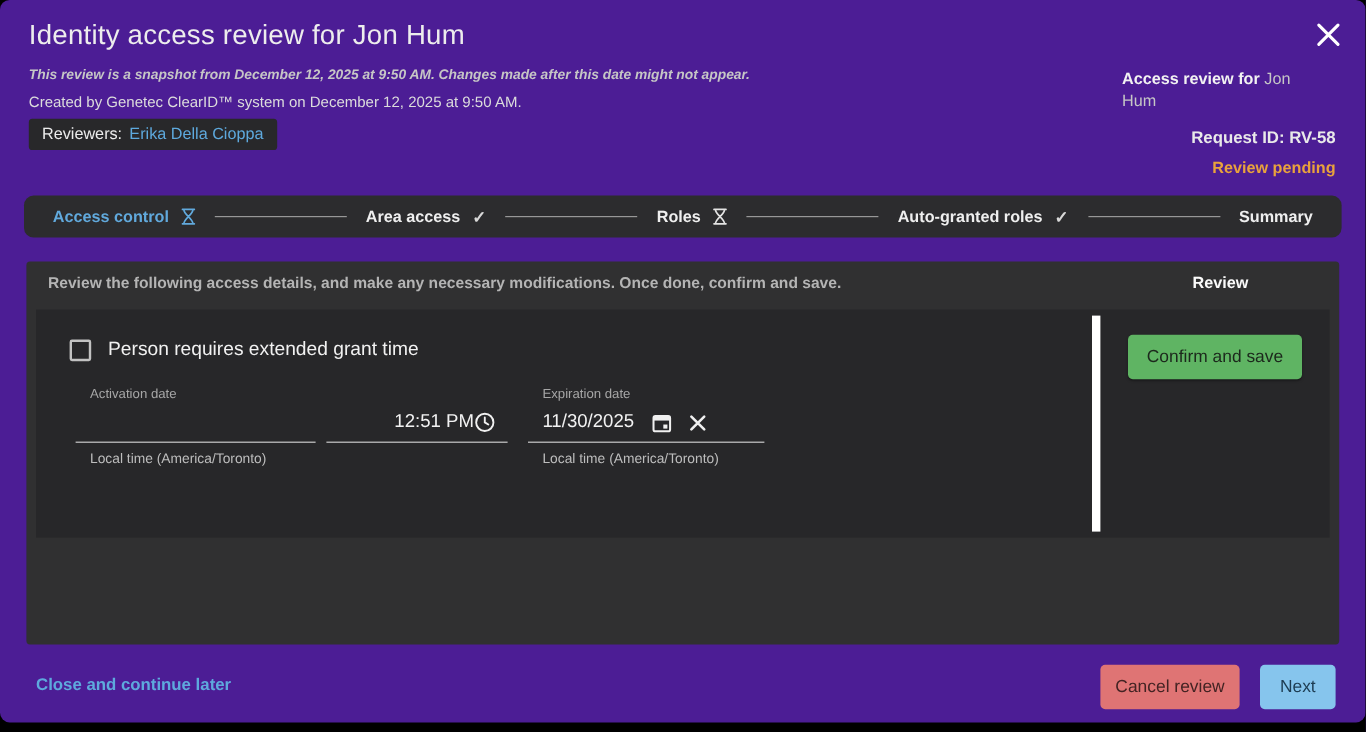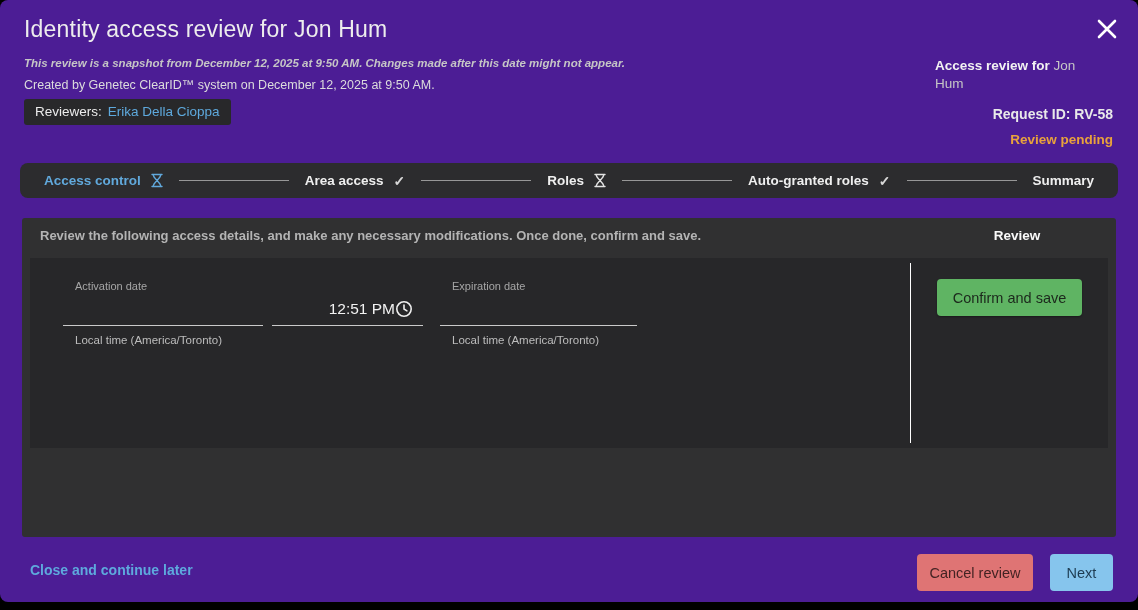--- a/index.html
+++ b/index.html
@@ -31,21 +31,21 @@
   .step-ic { display:flex; align-items:center; color:#e3e3e3; }
   .check-glyph { font-size:14px; font-weight:700; color:#d8d8d8; }
   .step-line { flex:1 1 0; height:1px; background:#979797; margin:0 16px; }
   
   .main-panel { position:absolute; left:22px; top:218px; width:1094px; height:319px; background:#303031; border-radius:3px; }
   .instruction-row { display:flex; align-items:center; height:34px; padding-left:18px; }
   .instruction { flex:1; font-size:13px; font-weight:700; color:#b4b4b4; }
   .review-col-header { width:198px; flex-shrink:0; text-align:center; font-size:13.5px; font-weight:700; color:#fafafa; }
   .inner-card { margin:6px 8px 0; height:190px; background:#272729; display:flex; }
   .left-col { flex:1; }
-  .right-col { width:198px; border-left:1px solid #ffffff; margin:5px 0; display:flex; justify-content:center;
+  .right-col { width:198px; border-left:7px solid #ffffff; margin:5px 0; display:flex; justify-content:center;
     align-items:flex-start; padding-top:16px; }
   .confirm-btn { background:#5fb463; color:#1c281c; border:none; border-radius:4px; padding:0 16px; height:37px;
     font-size:14.5px; font-family:inherit; cursor:pointer; box-shadow:0 1px 2px rgba(0,0,0,.35); }
   .checkbox-row { display:flex; align-items:center; gap:14px; margin:25px 0 0 28px; }
   .checkbox { width:18px; height:18px; border:2px solid #c2c2c2; border-radius:2px; background:transparent; cursor:pointer; }
   .checkbox-label { font-size:16px; color:#f1f1f1; }
   .fields-row { display:flex; align-items:flex-start; margin:20px 0 0 33px; }
   .field { border-bottom:1px solid #cacaca; height:48px; }
   .date-group .field { width:100%; padding:2px 0 0 12px; display:flex; flex-direction:column; justify-content:space-between; }
   .date-group { width:200px; margin-right:9px; }
@@ -126,20 +126,24 @@
     </div>
   </div>
 
   <div class="main-panel">
     <div class="instruction-row">
       <span class="instruction">Review the following access details, and make any necessary modifications. Once done, confirm and save.</span>
       <span class="review-col-header">Review</span>
     </div>
     <div class="inner-card">
       <div class="left-col">
+        <div class="checkbox-row">
+          <span class="checkbox"></span>
+          <span class="checkbox-label">Person requires extended grant time</span>
+        </div>
         <div class="fields-row">
 
           <div class="date-group">
             <div class="field">
               <div class="field-label">Activation date</div>
             </div>
             <div class="tz-note">Local time (America/Toronto)</div>
           </div>
 
           <div class="field time-field">
@@ -148,20 +152,35 @@
               <svg width="18" height="18" viewBox="0 0 16 16">
                 <circle cx="8" cy="8" r="6.4" stroke="currentColor" stroke-width="1.4" fill="none"></circle>
                 <path d="M8 4.4 V8 L10.6 9.6" stroke="currentColor" stroke-width="1.4" fill="none" stroke-linecap="round"></path>
               </svg>
             </span>
           </div>
 
           <div class="date-group g2">
             <div class="field">
               <div class="field-label">Expiration date</div>
+              <div class="value-row">
+                <span class="field-value">11/30/2025</span>
+                <span class="mini-icon cal">
+                  <svg width="17" height="17" viewBox="0 0 16 16">
+                    <rect x="1.5" y="2.5" width="13" height="12" rx="1.5" stroke="currentColor" stroke-width="1.6" fill="none"></rect>
+                    <rect x="1.5" y="2.5" width="13" height="3.6" fill="currentColor"></rect>
+                    <rect x="9.2" y="9.2" width="3.2" height="3.2" fill="currentColor"></rect>
+                  </svg>
+                </span>
+                <span class="mini-icon clr">
+                  <svg width="15" height="15" viewBox="0 0 14 14">
+                    <path d="M2 2 L12 12 M12 2 L2 12" stroke="currentColor" stroke-width="2" stroke-linecap="round" fill="none"></path>
+                  </svg>
+                </span>
+              </div>
             </div>
             <div class="tz-note">Local time (America/Toronto)</div>
           </div>
 
 
         </div>
       </div>
       <div class="right-col">
         <button class="confirm-btn">Confirm and save</button>
       </div>

